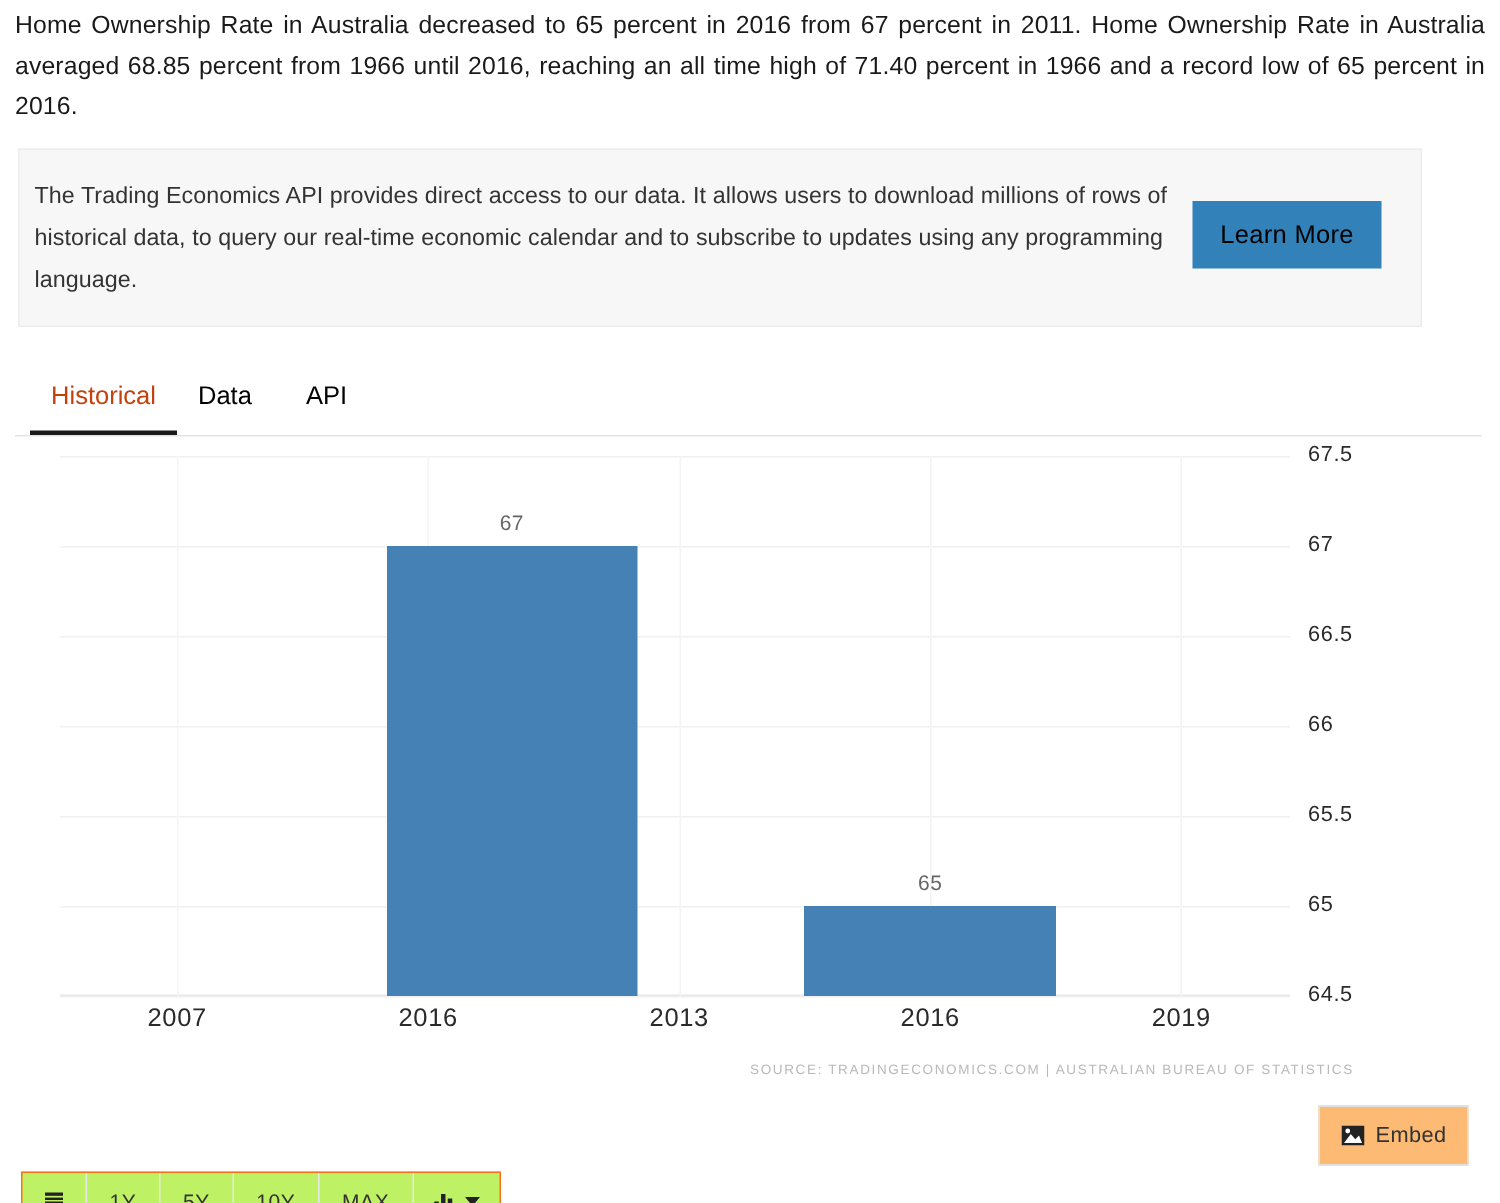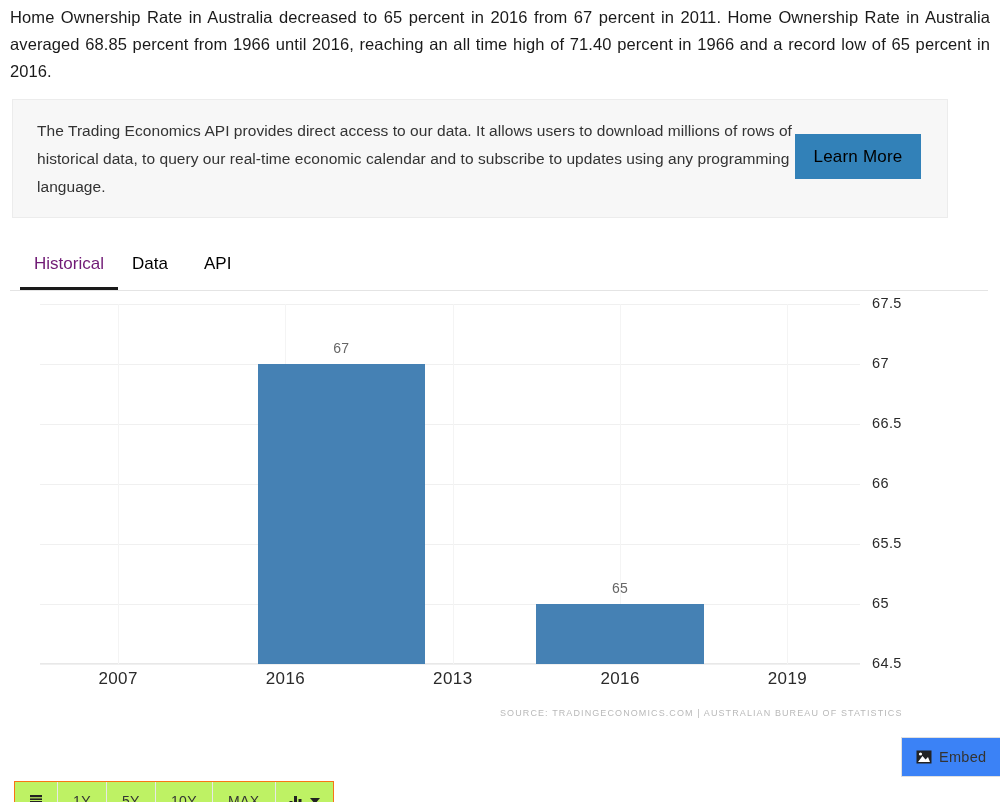--- a/index.html
+++ b/index.html
@@ -36,21 +36,21 @@
     left: 12px;
     top: 99px;
     width: 936px;
     height: 119px;
     background: #f7f7f7;
     border: 1px solid #ececec;
     box-sizing: border-box;
   }
   .api-text {
     position: absolute;
-    left: 24px;
+    left: 10px;
     top: 17px;
     width: 760px;
     font-size: 15.5px;
     line-height: 28px;
     color: #333333;
     letter-spacing: 0.05px;
   }
   .learn-more {
     position: absolute;
     left: 782px;
@@ -82,21 +82,21 @@
     height: 47px;
     line-height: 42px;
     font-size: 17px;
     color: #000000;
     cursor: pointer;
     padding: 0 2px;
     box-sizing: border-box;
   }
   .tab.active {
     border-bottom: 3px solid #1a1a1a;
-    color: #701a75;
+    color: #c2410c;
   }
   .tab-0 { left: 10px; width: 98px; text-align: center; }
   .tab-1 { left: 120px; }
   .tab-2 { left: 192px; }
 
   
   .chart-wrap {
     position: absolute;
     left: 0px;
     top: 296px;
@@ -193,30 +193,30 @@
     cursor: pointer;
     box-sizing: border-box;
     white-space: nowrap;
     letter-spacing: 0.4px;
   }
   .tb-btn:last-child { border-right: none; }
   .tb-icon-btn { padding: 0 13px; }
 
   .embed-btn {
     position: absolute;
-    left: 901px;
+    left: 879px;
     top: 737px;
     height: 40px;
     display: flex;
     align-items: center;
     justify-content: center;
     gap: 7px;
     padding: 0 14px;
     border: 1px solid #e0e0e0;
-    background: #3b82f6;
+    background: #fdba74;
     font-size: 14.5px;
     color: #333333;
     cursor: pointer;
     box-sizing: border-box;
     letter-spacing: 0.3px;
   }
 
   .ico { display: inline-block; line-height: 0; }
 </style>
 </head>

